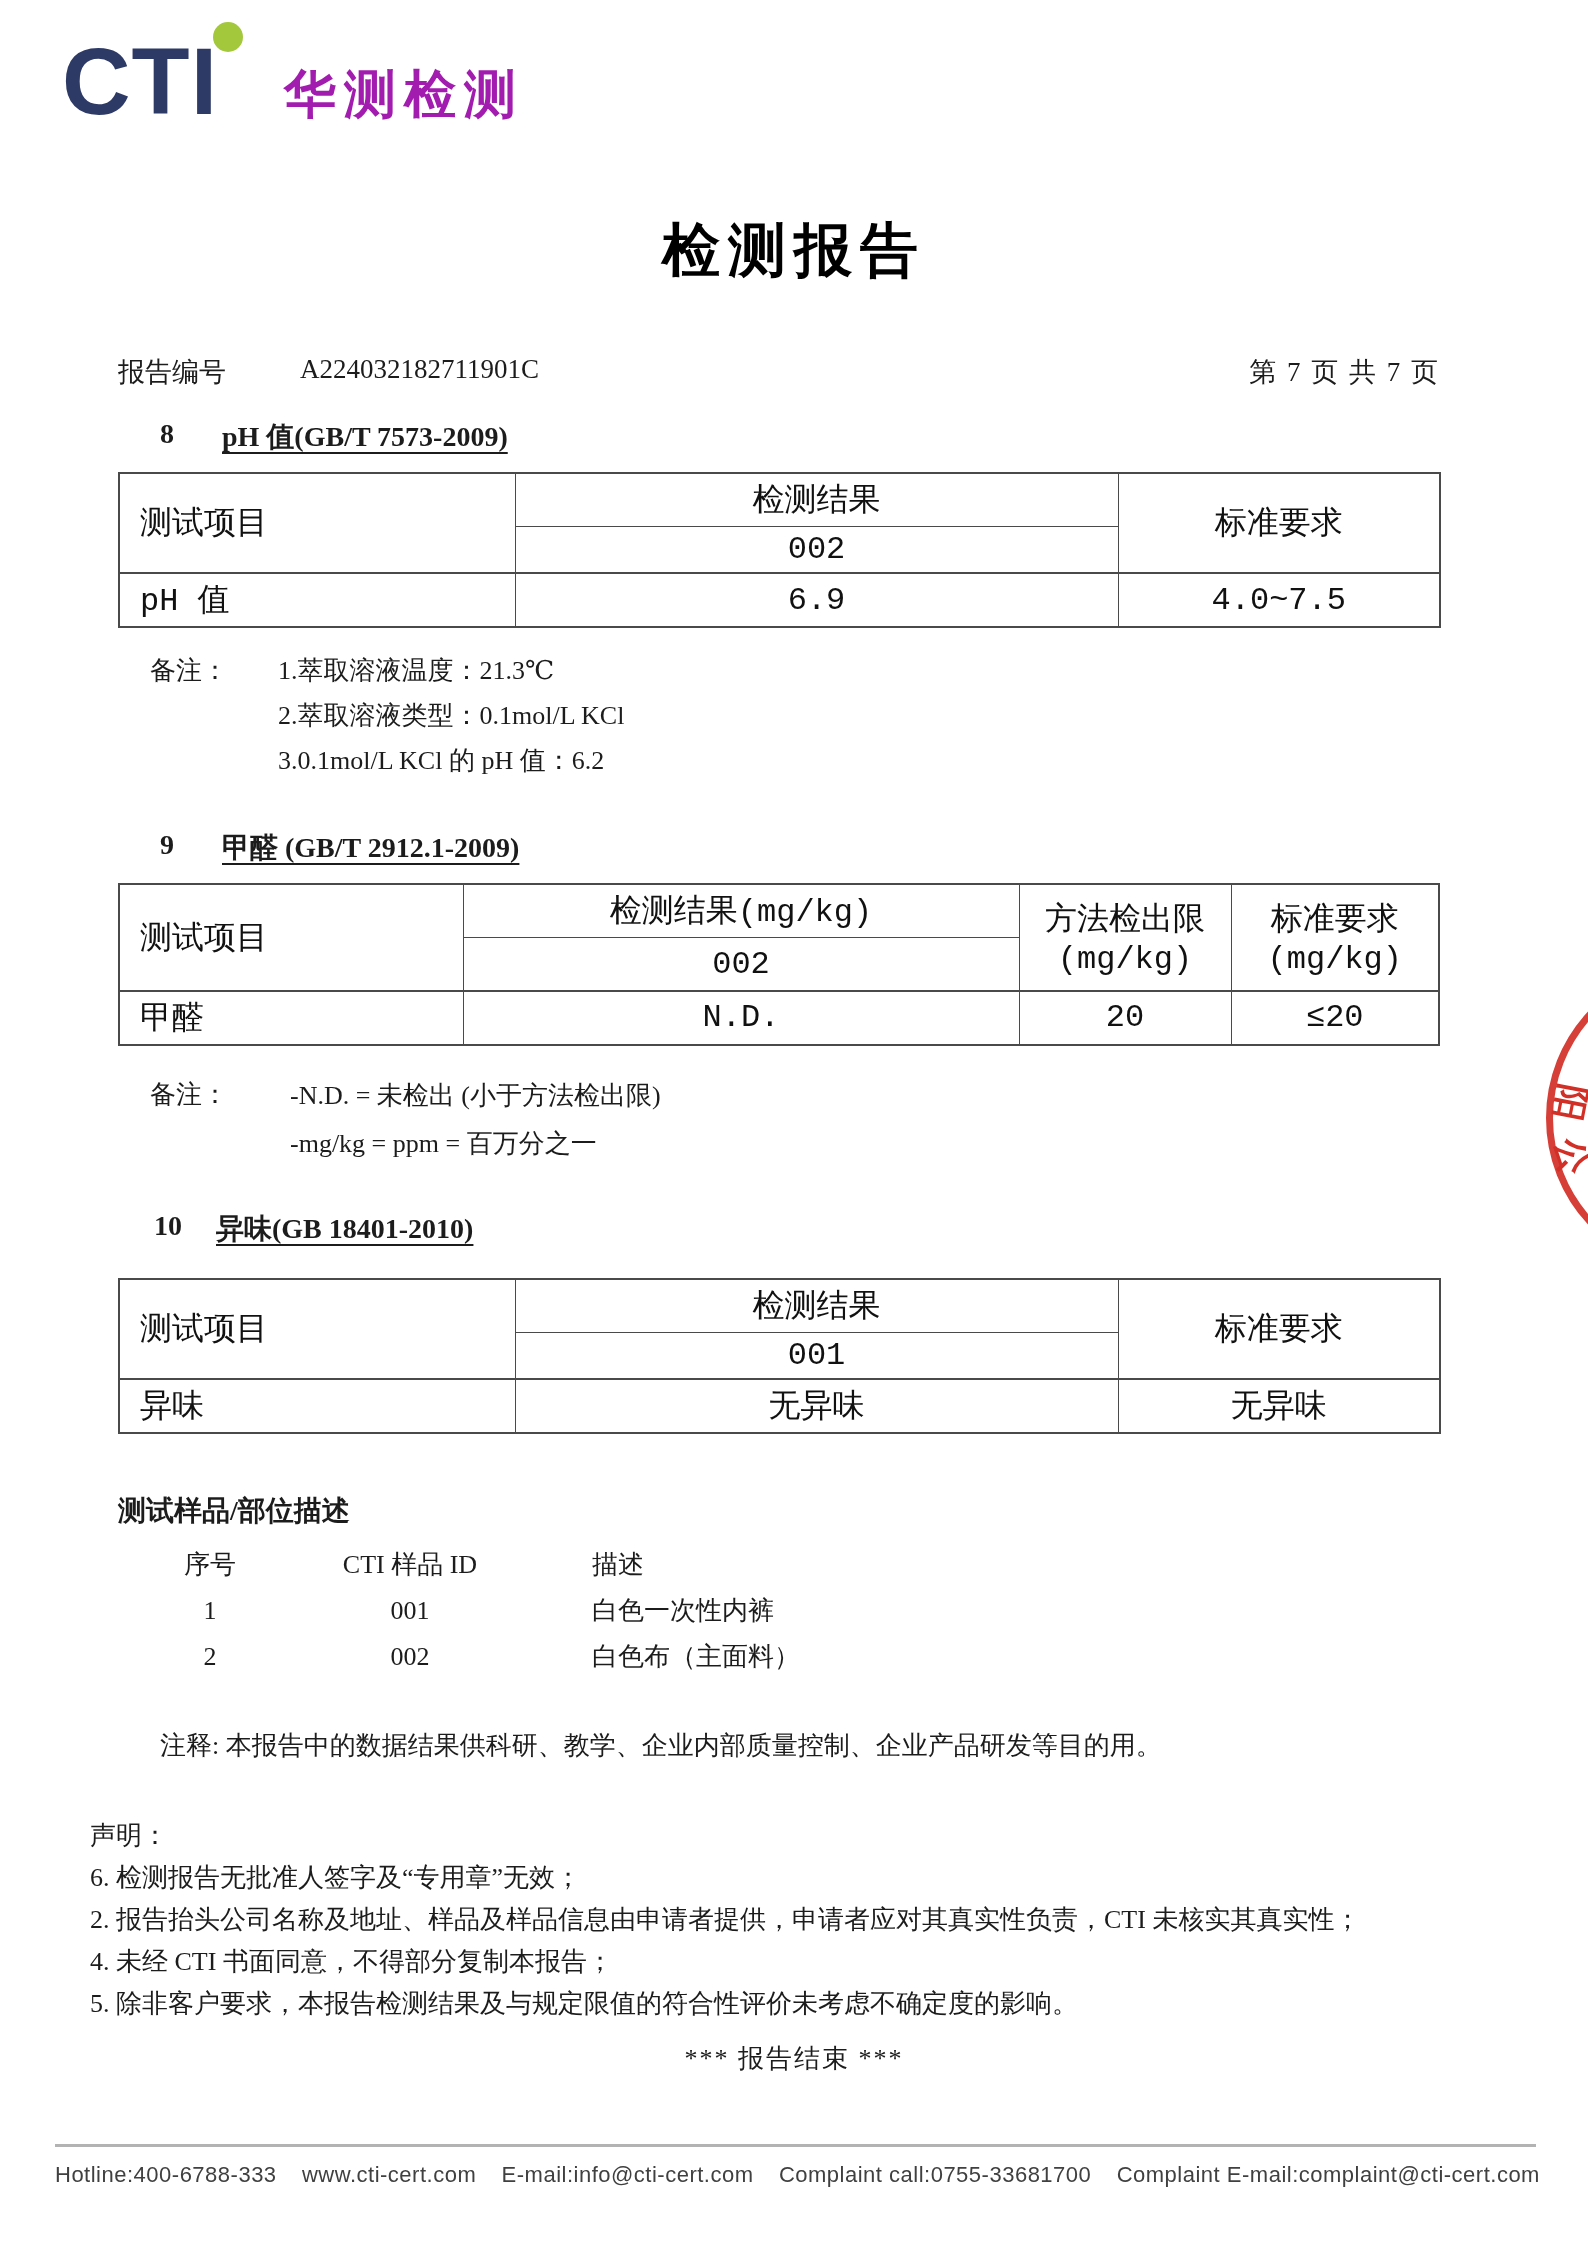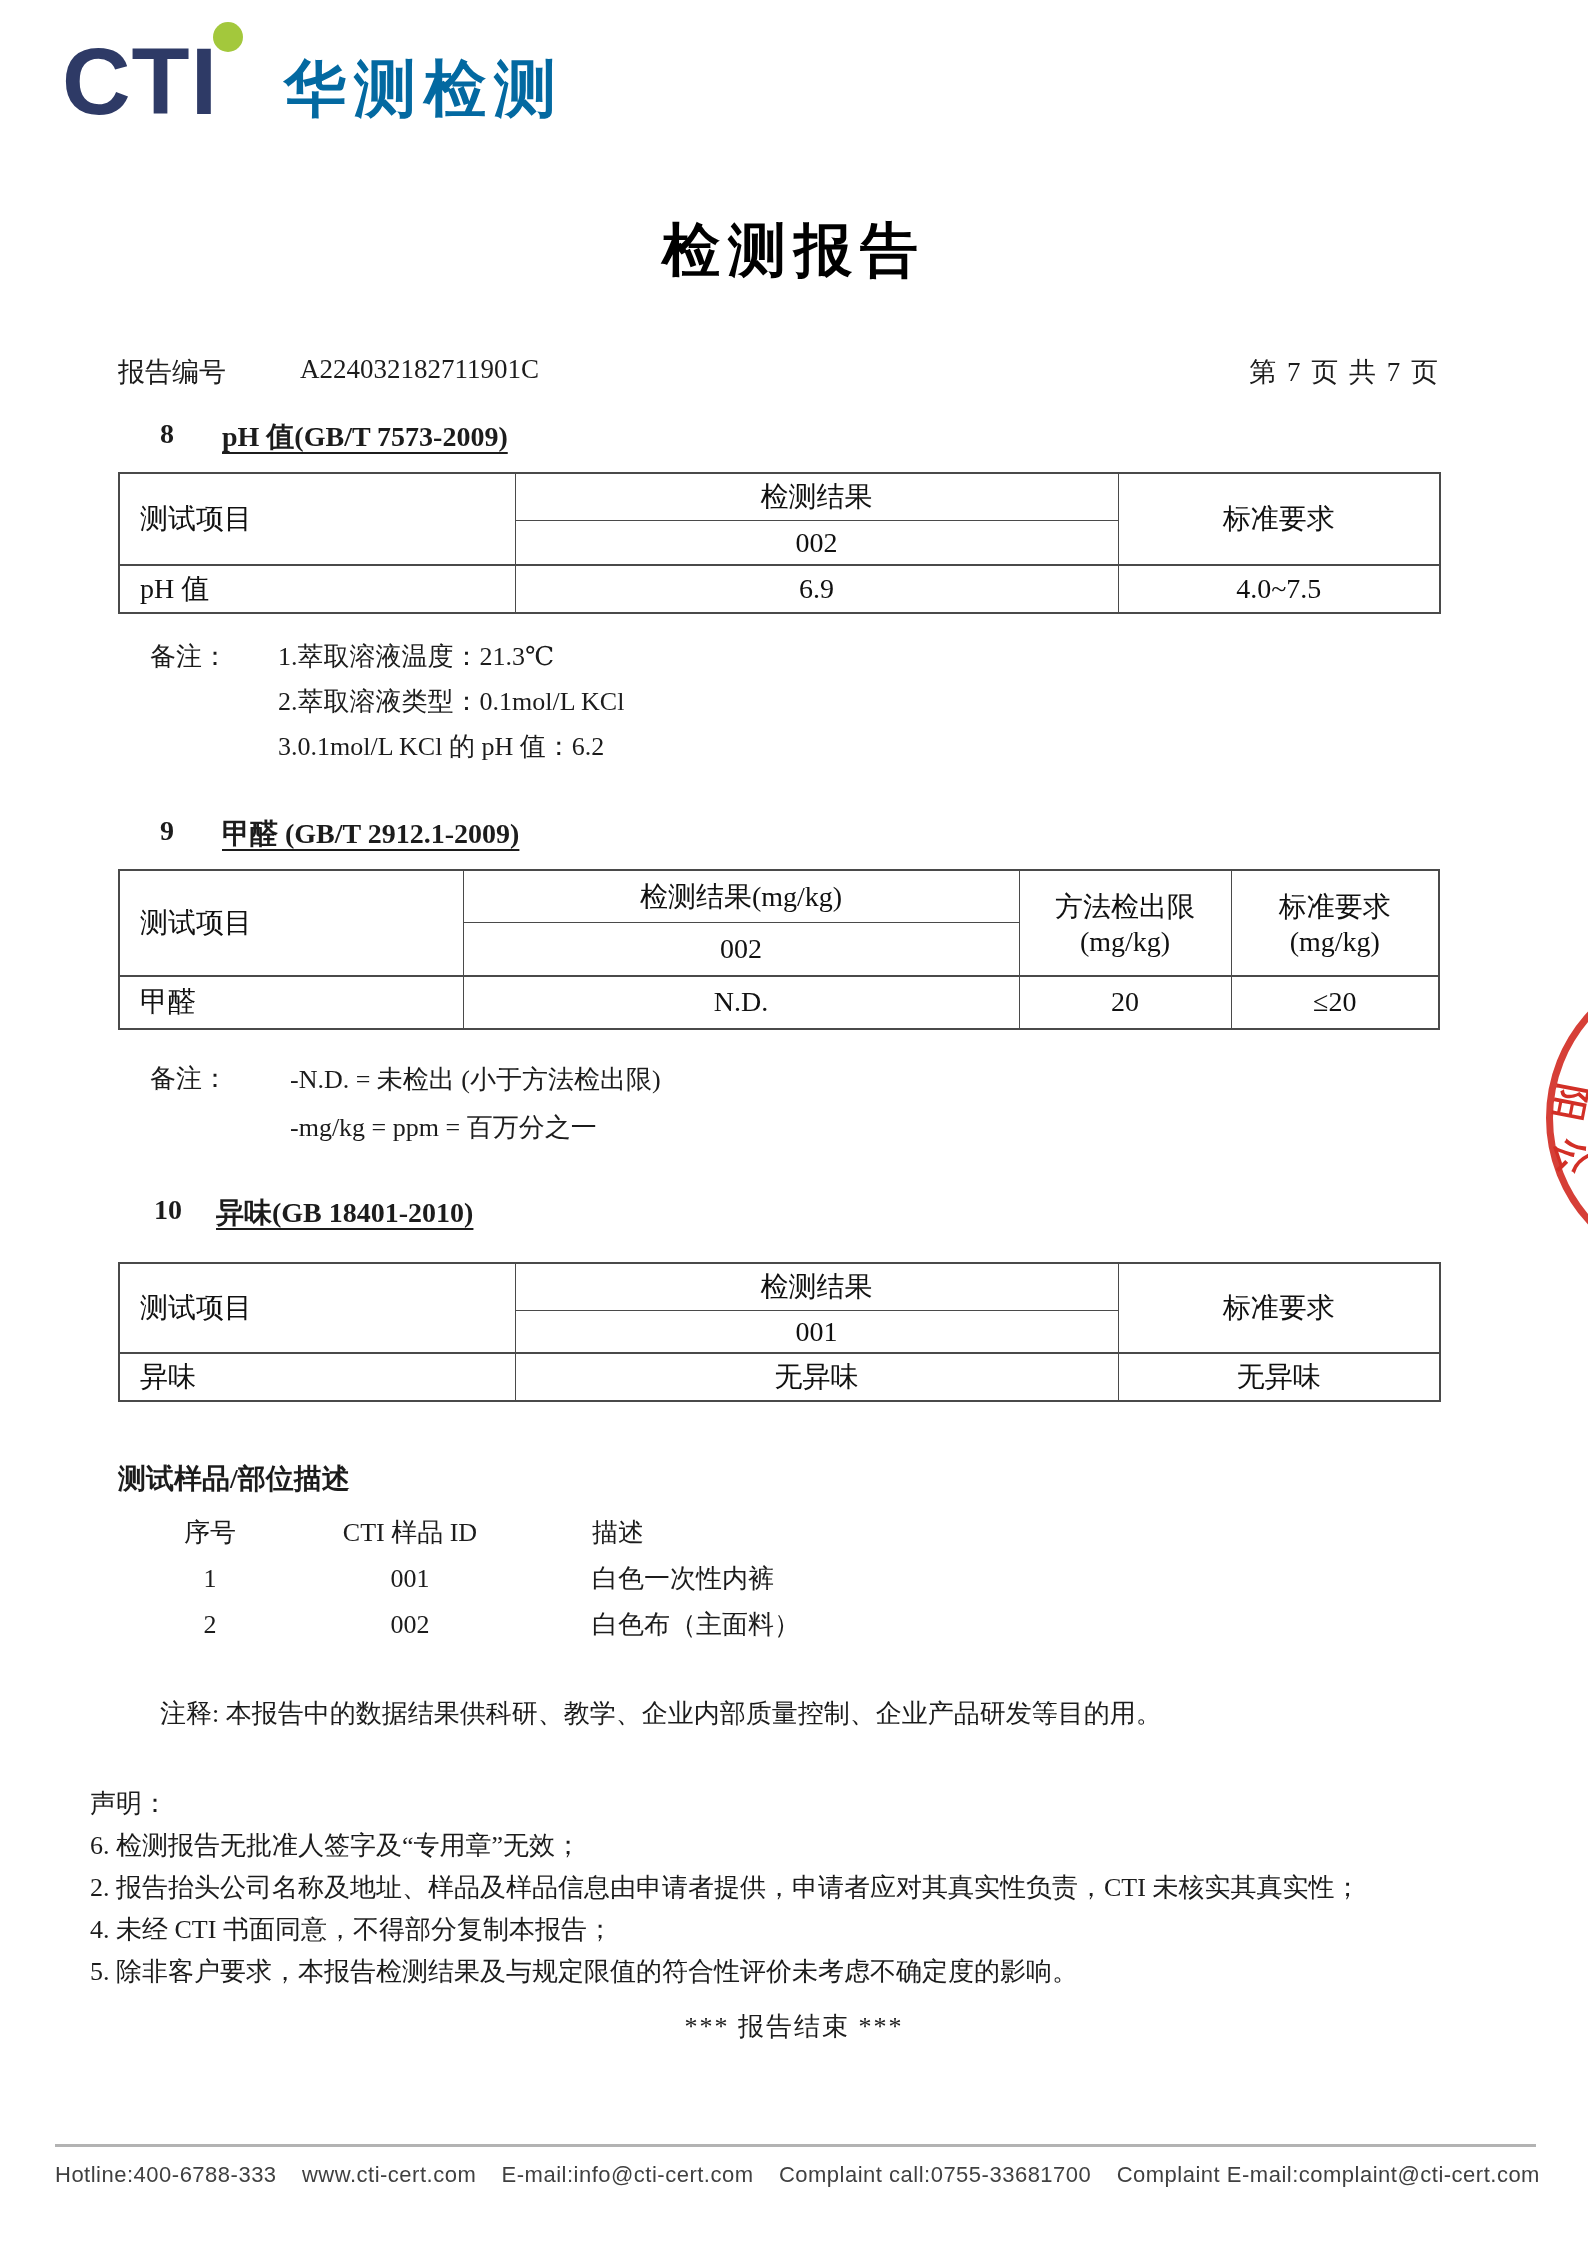--- a/index.html
+++ b/index.html
@@ -28,23 +28,23 @@
   .logo-dot {
     position: absolute;
     width: 30px; height: 30px;
     border-radius: 50%;
     background: #a3c83c;
     left: 151px; top: -14px;
   }
   .logo-cn {
     font-family: "Liberation Sans", "DejaVu Sans", sans-serif;
     font-weight: 700;
-    font-size: 62px;
+    font-size: 52px;
     line-height: 1;
-    color: #0369a1;
+    color: #a21caf;
     margin: 0 0 6px 30px;
     letter-spacing: 8px;
   }
 
   
   .doc-title {
     margin-top: 86px;
     text-align: center;
     font-size: 58px;
     font-weight: 700;
@@ -75,22 +75,23 @@
 
   .mt-s8  { margin-top: 28px; }
   .mt-s9  { margin-top: 46px; }
   .mt-s10 { margin-top: 42px; }
 
   
   table.result {
     border-collapse: collapse;
     margin: 16px 0 0 118px;
     table-layout: fixed;
-    font-size: 28px;
+    font-size: 32px;
     color: #111;
+    font-family: Liberation Mono, monospace;
   }
   table.result td {
     border: 1.6px solid #4a4a4a;
     text-align: center;
     vertical-align: middle;
     padding: 4px 8px;
   }
   table.result { border: 2.5px solid #4a4a4a; }
   table.result tr.data-row td { border-top: 2.5px solid #4a4a4a; }
   table.result td.item-cell { text-align: left; padding-left: 20px; }

